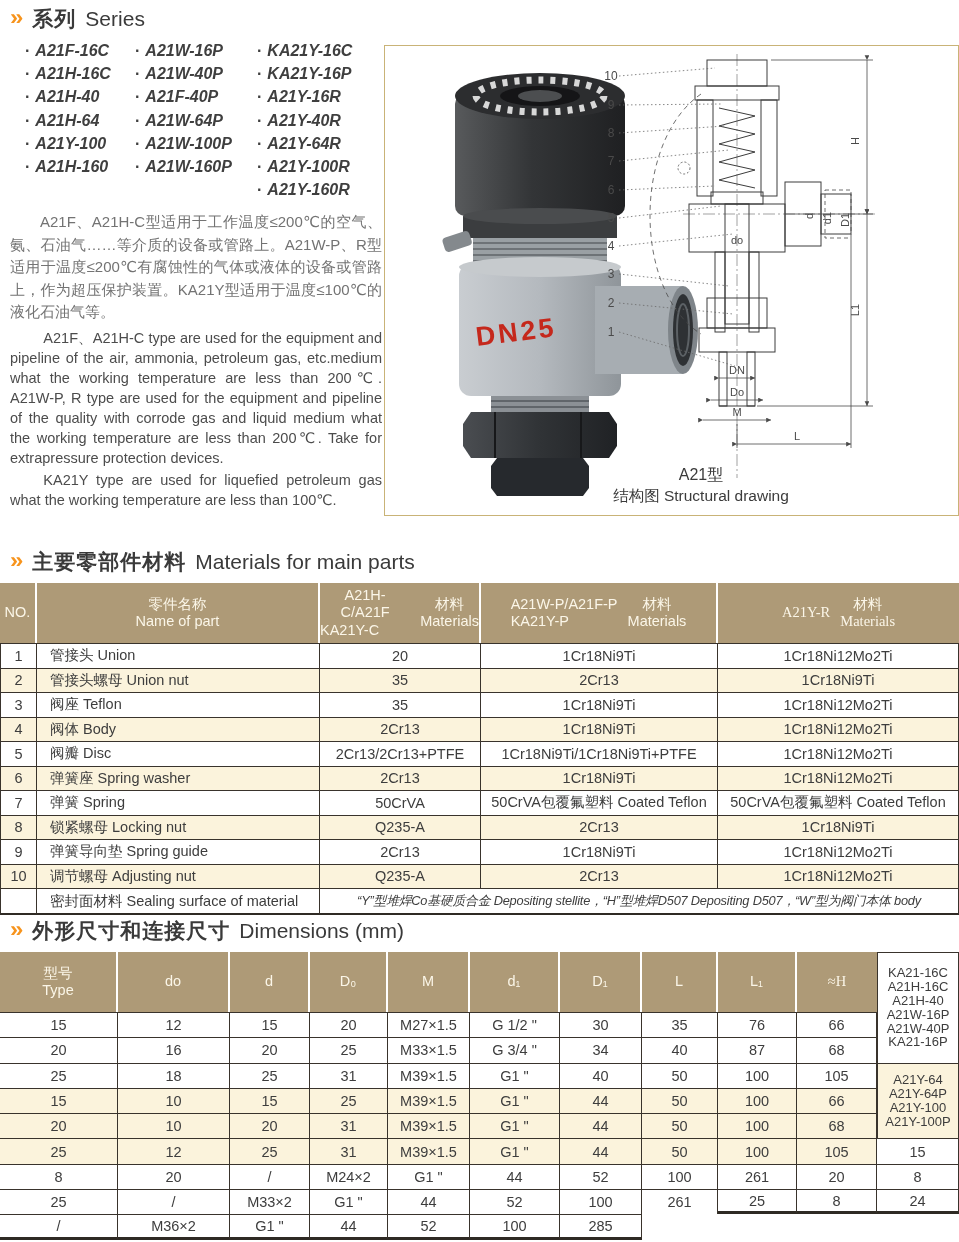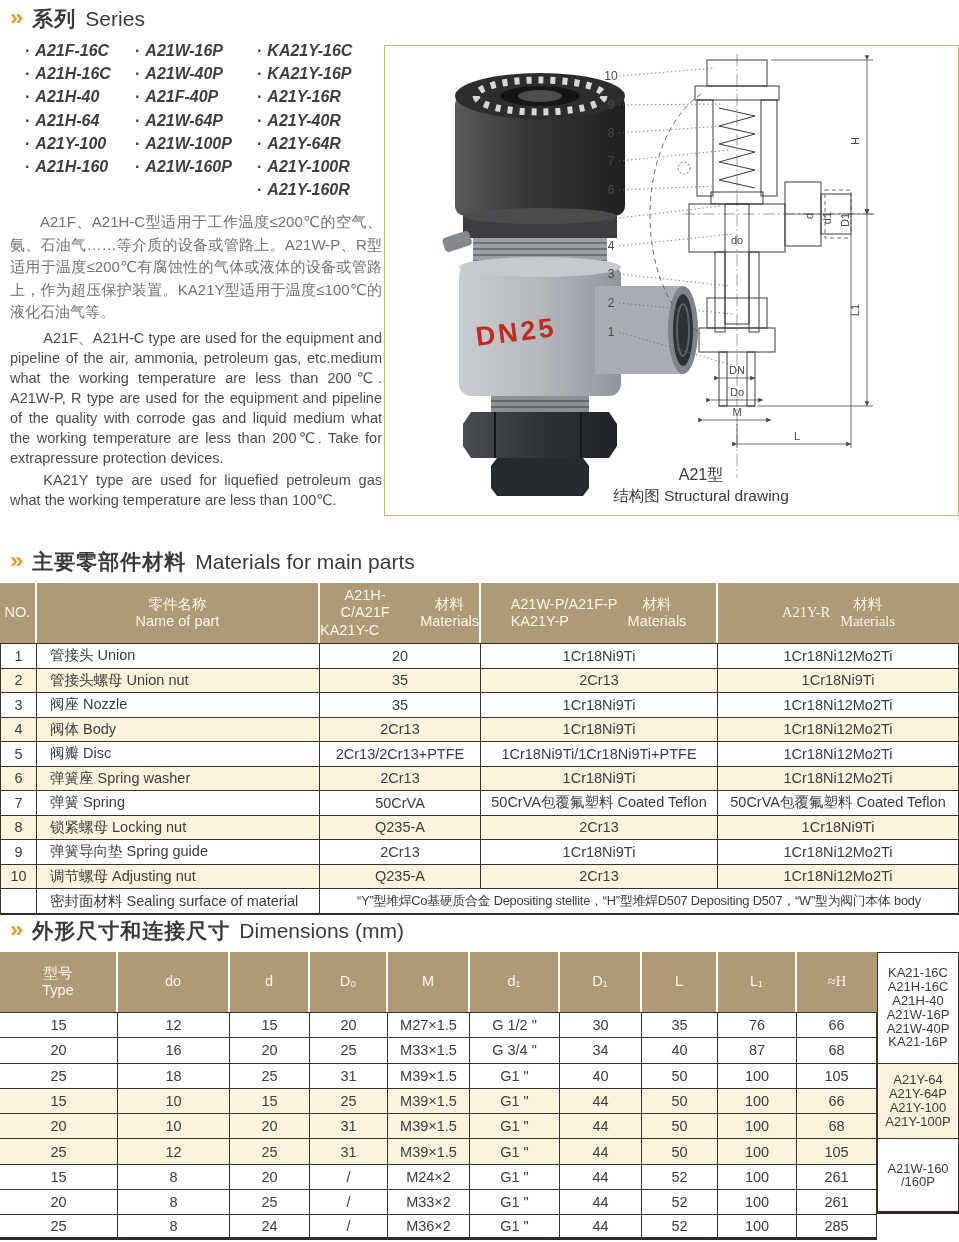--- a/index.html
+++ b/index.html
@@ -305,21 +305,21 @@
     <div class="cell name">管接头  Union</div>
     <div class="cell">20</div>
     <div class="cell">1Cr18Ni9Ti</div>
     <div class="cell">1Cr18Ni12Mo2Ti</div>
     <div class="cell c0 cream">2</div>
     <div class="cell name cream">管接头螺母  Union nut</div>
     <div class="cell cream">35</div>
     <div class="cell cream">2Cr13</div>
     <div class="cell cream">1Cr18Ni9Ti</div>
     <div class="cell c0">3</div>
-    <div class="cell name">阀座  Nozzle</div>
+    <div class="cell name">阀座  Teflon</div>
     <div class="cell">35</div>
     <div class="cell">1Cr18Ni9Ti</div>
     <div class="cell">1Cr18Ni12Mo2Ti</div>
     <div class="cell c0 cream">4</div>
     <div class="cell name cream">阀体  Body</div>
     <div class="cell cream">2Cr13</div>
     <div class="cell cream">1Cr18Ni9Ti</div>
     <div class="cell cream">1Cr18Ni12Mo2Ti</div>
     <div class="cell c0">5</div>
     <div class="cell name">阀瓣  Disc</div>
@@ -346,21 +346,21 @@
     <div class="cell">2Cr13</div>
     <div class="cell">1Cr18Ni9Ti</div>
     <div class="cell">1Cr18Ni12Mo2Ti</div>
     <div class="cell c0 cream">10</div>
     <div class="cell name cream">调节螺母  Adjusting nut</div>
     <div class="cell cream">Q235-A</div>
     <div class="cell cream">2Cr13</div>
     <div class="cell cream">1Cr18Ni12Mo2Ti</div>
     <div class="cell c0 bb"></div>
     <div class="cell name bb">密封面材料  Sealing surface of material</div>
-    <div class="cell bb foot-val" style="grid-column: 3 / 6;">“Y”型堆焊Co基硬质合金  Depositing stellite，“H”型堆焊D507  Depositing D507，“W”型为阀门本体 body</div>
+    <div class="cell bb foot-val" style="grid-column: 3 / 6; font-style: italic;">“Y”型堆焊Co基硬质合金  Depositing stellite，“H”型堆焊D507  Depositing D507，“W”型为阀门本体 body</div>
   </div>
 
 <div id="dims-title" class="sec-title">
   <span class="sec-arrow">»</span>
   <span class="sec-zh">外形尺寸和连接尺寸</span>
   <span class="sec-en">Dimensions (mm)</span>
 </div>
 
 <div id="dims">
 
@@ -462,24 +462,20 @@
     <div class="cell cream">25</div>
     <div class="cell cream">12</div>
     <div class="cell cream">25</div>
     <div class="cell cream">31</div>
     <div class="cell cream">M39×1.5</div>
     <div class="cell cream">G1 "</div>
     <div class="cell cream">44</div>
     <div class="cell cream">50</div>
     <div class="cell cream">100</div>
     <div class="cell cream">105</div>
-    <div class="cell dtype c0 bb3" style="grid-row: span 3;">
-      <div>A21W-160</div>
-      <div>/160P</div>
-    </div>
     <div class="cell">15</div>
     <div class="cell">8</div>
     <div class="cell">20</div>
     <div class="cell">/</div>
     <div class="cell">M24×2</div>
     <div class="cell">G1 "</div>
     <div class="cell">44</div>
     <div class="cell">52</div>
     <div class="cell">100</div>
     <div class="cell">261</div>

